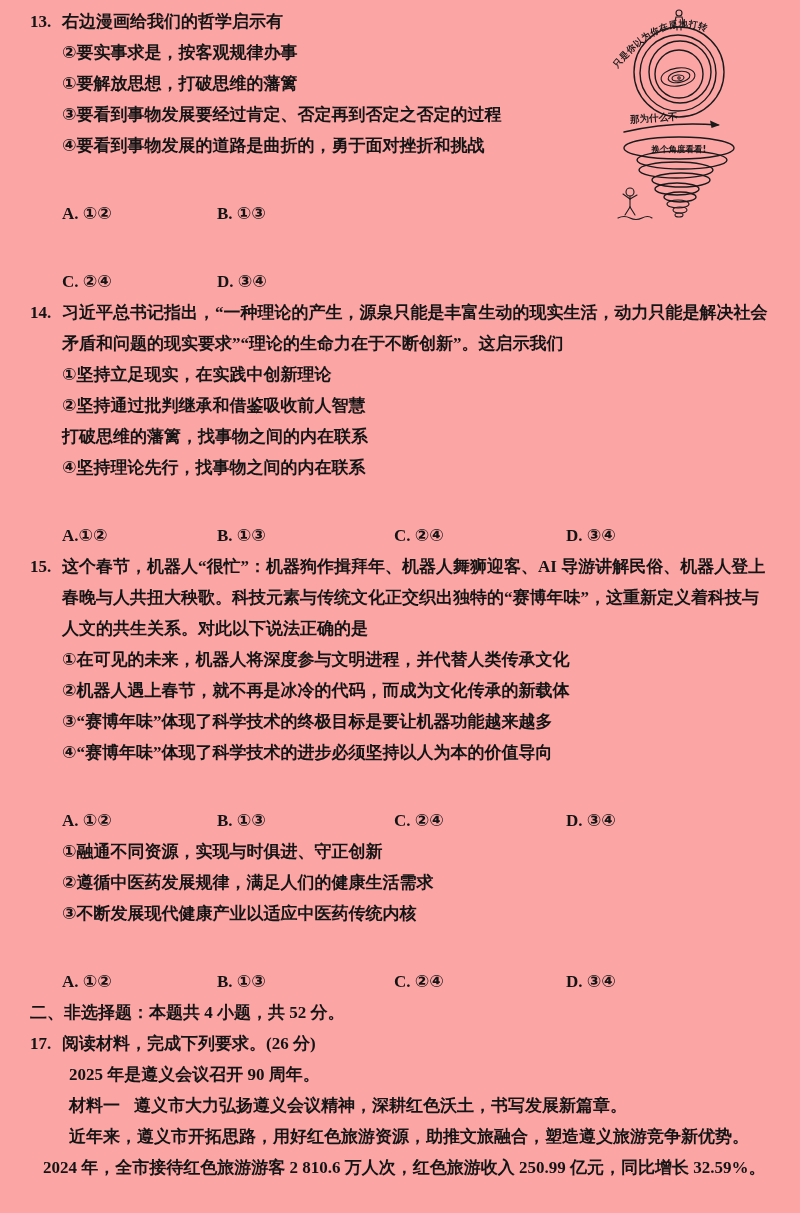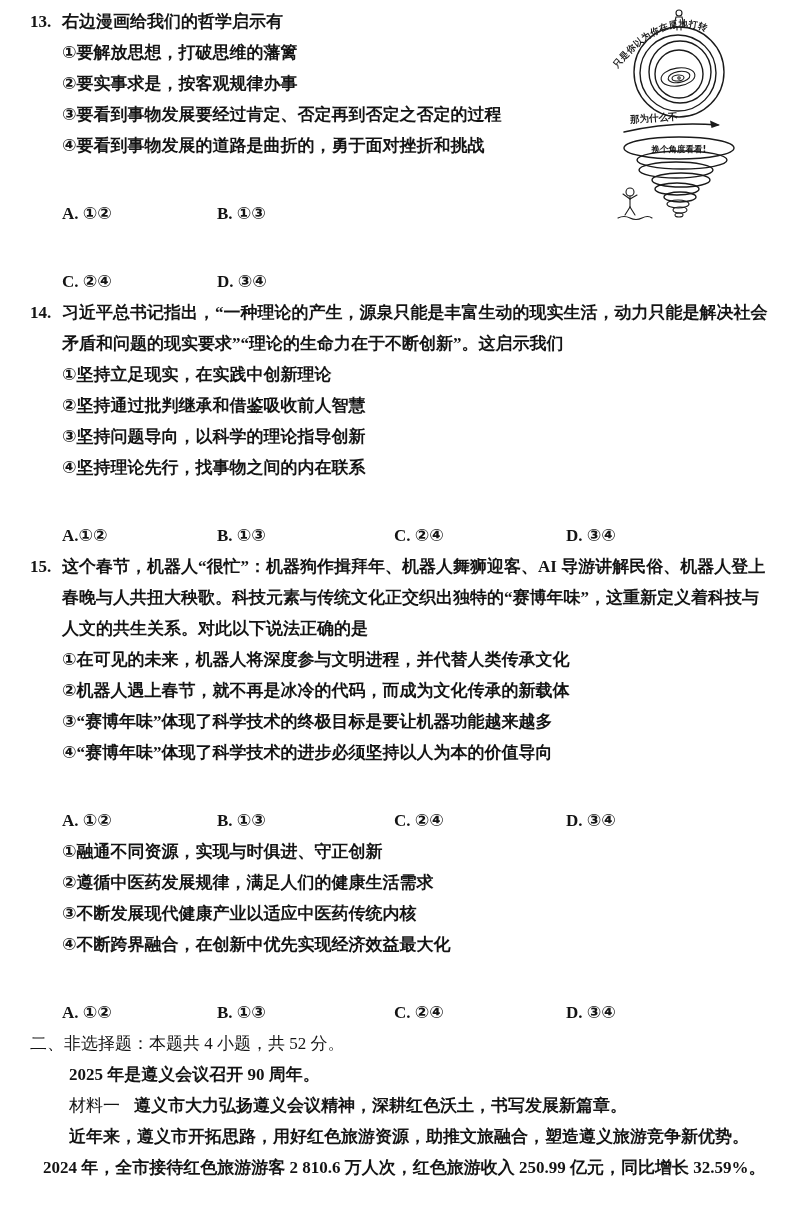--- a/index.html
+++ b/index.html
@@ -1,38 +1,38 @@
 <!DOCTYPE html>
 <html><head>
 <meta charset="utf-8">
 <style>
   html,body{margin:0;padding:0;background:#d8d8d8;}
   .page{
     position:relative;
     width:800px;height:1213px;
     margin:0 auto;
-    background:#ffffff;
+    background:#fca5a5;
     color:#141414;
     font-family:"Liberation Serif","DejaVu Serif","DejaVu Sans",serif;
     font-size:17px;
     line-height:31px;
     font-weight:600;
     overflow:hidden;
   }
   .content{padding:6px 28px 0 30px;}
   .q{position:relative;}
   .stem{padding-left:32px;text-indent:-32px;}
   .qnum{display:inline-block;width:32px;text-indent:0;}
   .qline{padding-left:32px;}
   .optrow{display:grid;padding-left:32px;margin-top:37px;}
   .optrow.two{grid-template-columns:155px auto;}
   .optrow.four{grid-template-columns:155px 177px 172px auto;}
   .q13-wrap{padding-right:150px;}
-  .section-header{font-weight:400;}
-  .mat-label{font-weight:400;margin-right:14px;}
+  .section-header{font-weight:700;}
+  .mat-label{font-weight:700;margin-right:14px;}
   .para{margin-left:13px;text-indent:26px;}
   .footer{margin-top:24px;text-align:left;}
   .cartoon{
     position:absolute;
     top:2px;right:24px;
     width:138px;height:224px;
     overflow:visible;
   }
   .cartoon .ink{fill:none;stroke:#1a1a1a;stroke-width:1.4;stroke-linecap:round;}
   .cartoon .thin{stroke-width:1.1;}
@@ -44,22 +44,22 @@
 </style>
 </head>
 <body>
 
 <div class="page">
   <div class="content">
 
     <div class="q">
       <div class="q13-wrap">
         <div class="stem"><span class="qnum">13.</span><span>右边漫画给我们的哲学启示有</span></div>
+        <div class="qline">②要实事求是，按客观规律办事</div>
         <div class="qline">①要解放思想，打破思维的藩篱</div>
-        <div class="qline">②要实事求是，按客观规律办事</div>
         <div class="qline">③要看到事物发展要经过肯定、否定再到否定之否定的过程</div>
         <div class="qline">④要看到事物发展的道路是曲折的，勇于面对挫折和挑战</div>
         <div class="optrow two">
           <span>A. ①②</span>
           <span>B. ①③</span>
         </div>
         <div class="optrow two">
           <span>C. ②④</span>
           <span>D. ③④</span>
         </div>
@@ -120,21 +120,21 @@
           <line x1="20" y1="199" x2="25" y2="207"></line>
           <path d="M 8 210 q 6 -3 12 0 t 12 0 t 10 0"></path>
         </g>
       </svg>
     </div>
 
     <div class="q">
       <div class="stem"><span class="qnum">14.</span><span>习近平总书记指出，“一种理论的产生，源泉只能是丰富生动的现实生活，动力只能是解决社会矛盾和问题的现实要求”“理论的生命力在于不断创新”。这启示我们</span></div>
       <div class="qline">①坚持立足现实，在实践中创新理论</div>
       <div class="qline">②坚持通过批判继承和借鉴吸收前人智慧</div>
-      <div class="qline">③坚持问题导向，以科学的理论指导创新</div>
+      <div class="qline">打破思维的藩篱，找事物之间的内在联系</div>
       <div class="qline">④坚持理论先行，找事物之间的内在联系</div>
       <div class="optrow four">
         <span>A.①②</span>
         <span>B. ①③</span>
         <span>C. ②④</span>
         <span>D. ③④</span>
       </div>
     </div>
 
     <div class="q">
@@ -148,32 +148,32 @@
         <span>B. ①③</span>
         <span>C. ②④</span>
         <span>D. ③④</span>
       </div>
     </div>
 
     <div class="q">
       <div class="qline">①融通不同资源，实现与时俱进、守正创新</div>
       <div class="qline">②遵循中医药发展规律，满足人们的健康生活需求</div>
       <div class="qline">③不断发展现代健康产业以适应中医药传统内核</div>
-      <div class="qline">④不断跨界融合，在创新中优先实现经济效益最大化</div>
       <div class="optrow four">
         <span>A. ①②</span>
         <span>B. ①③</span>
         <span>C. ②④</span>
         <span>D. ③④</span>
       </div>
     </div>
 
     <div class="section-header">二、非选择题：本题共 4 小题，共 52 分。</div>
 
     <div class="q">
+      <div class="stem"><span class="qnum">17.</span><span>阅读材料，完成下列要求。(26 分)</span></div>
       <div class="para">2025 年是遵义会议召开 90 周年。</div>
       <div class="para"><span class="mat-label">材料一</span><span>遵义市大力弘扬遵义会议精神，深耕红色沃土，书写发展新篇章。</span></div>
       <div class="para">近年来，遵义市开拓思路，用好红色旅游资源，助推文旅融合，塑造遵义旅游竞争新优势。2024 年，全市接待红色旅游游客 2 810.6 万人次，红色旅游收入 250.99 亿元，同比增长 32.59%。</div>
     </div>
 
     <div class="footer">思想政治试题　HBZB　第4页　共6页</div>
 
   </div>
 </div>
 

